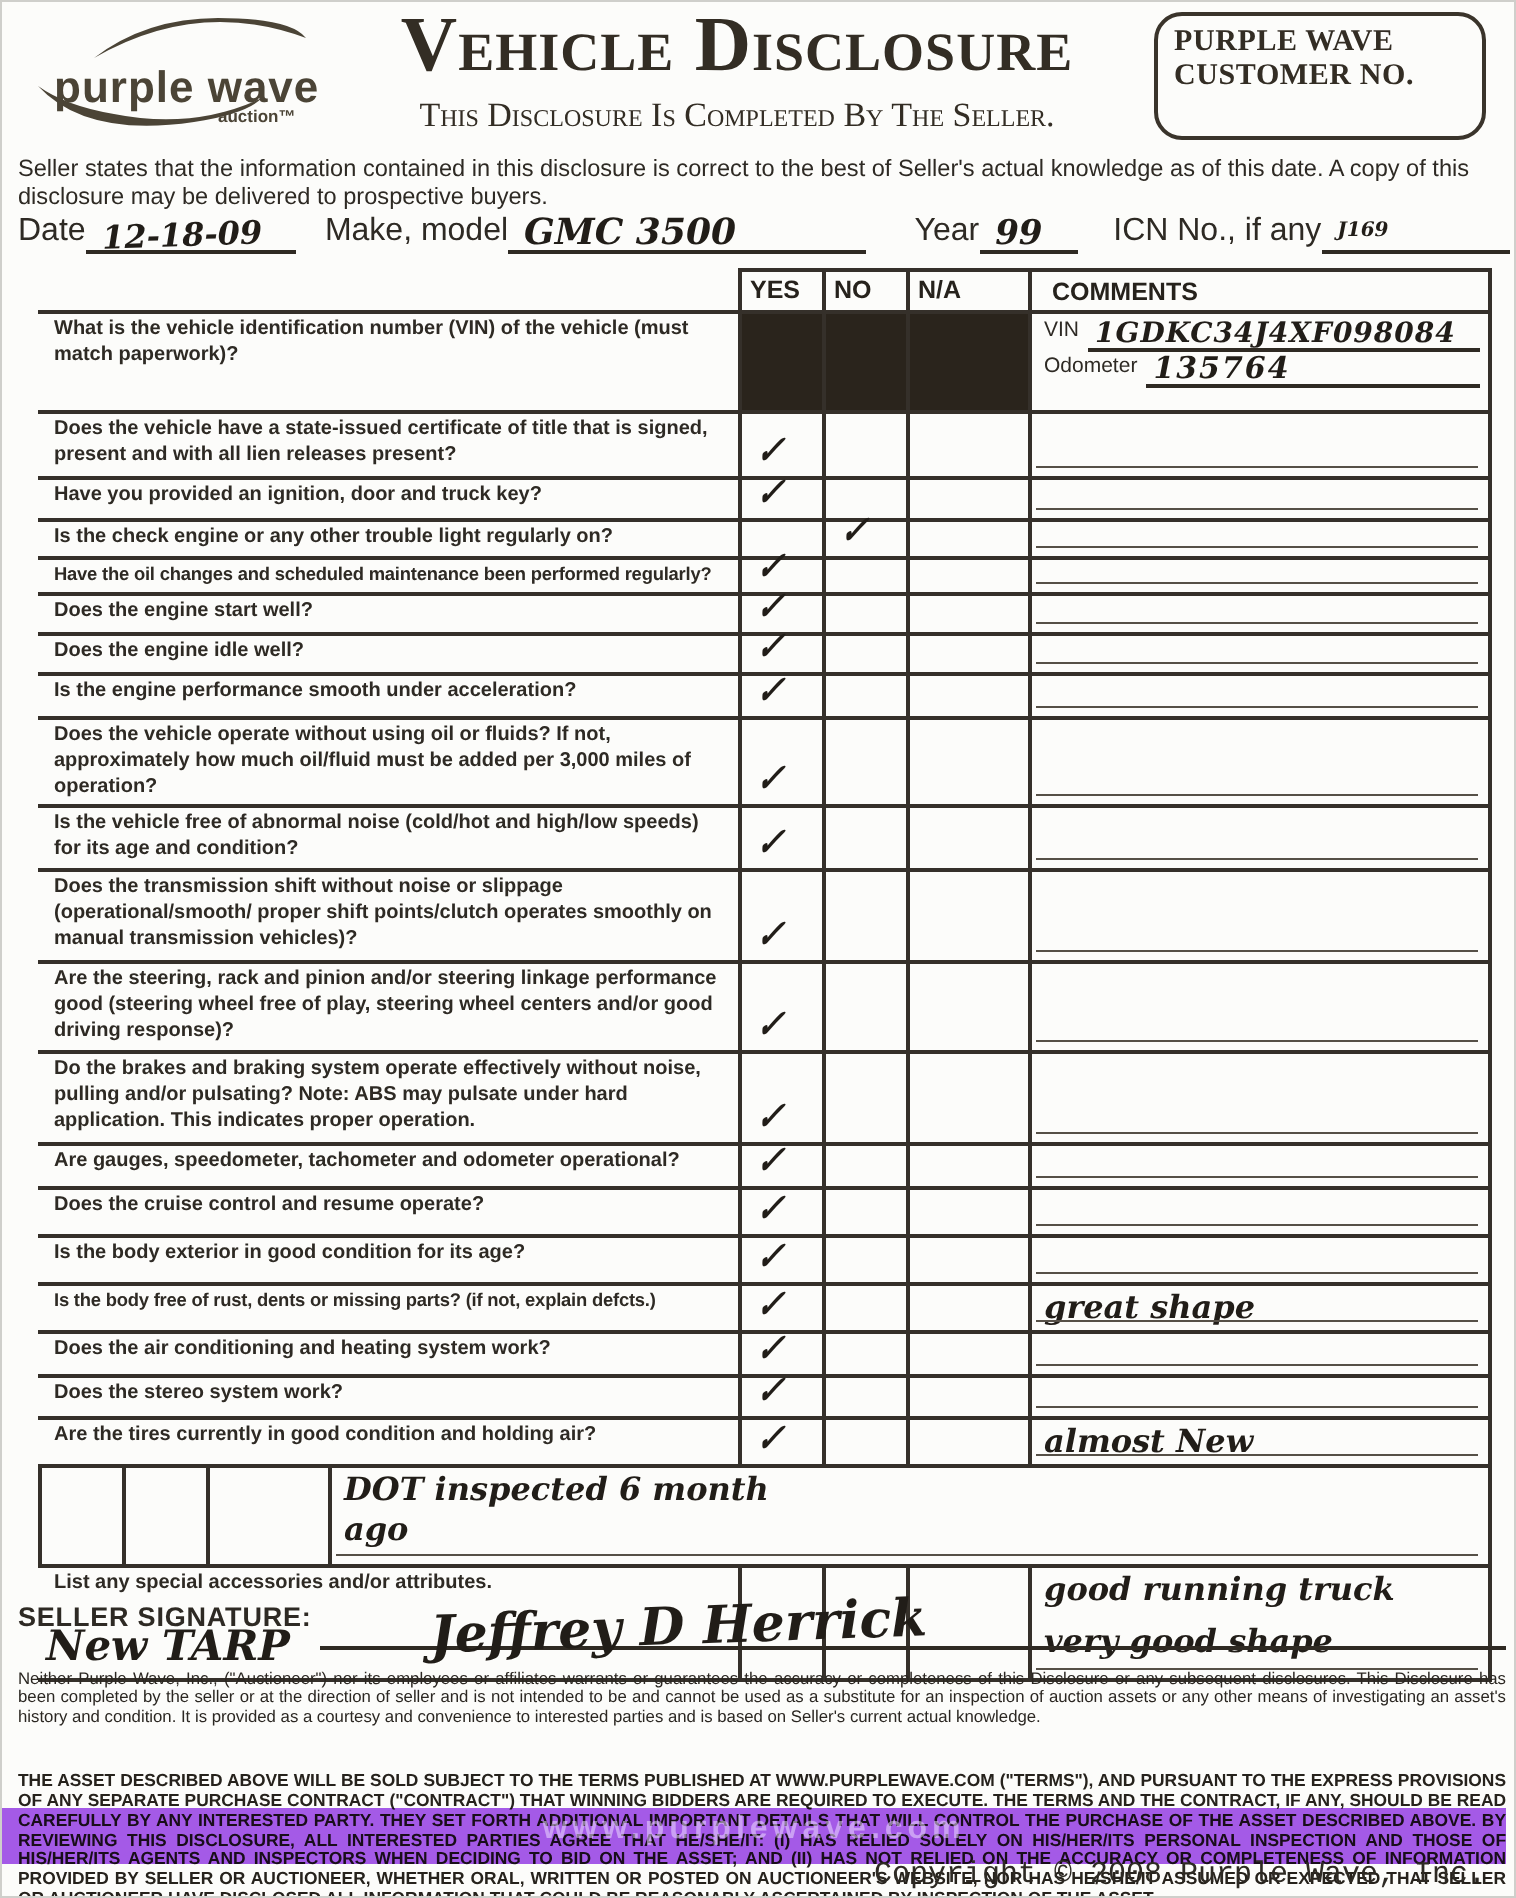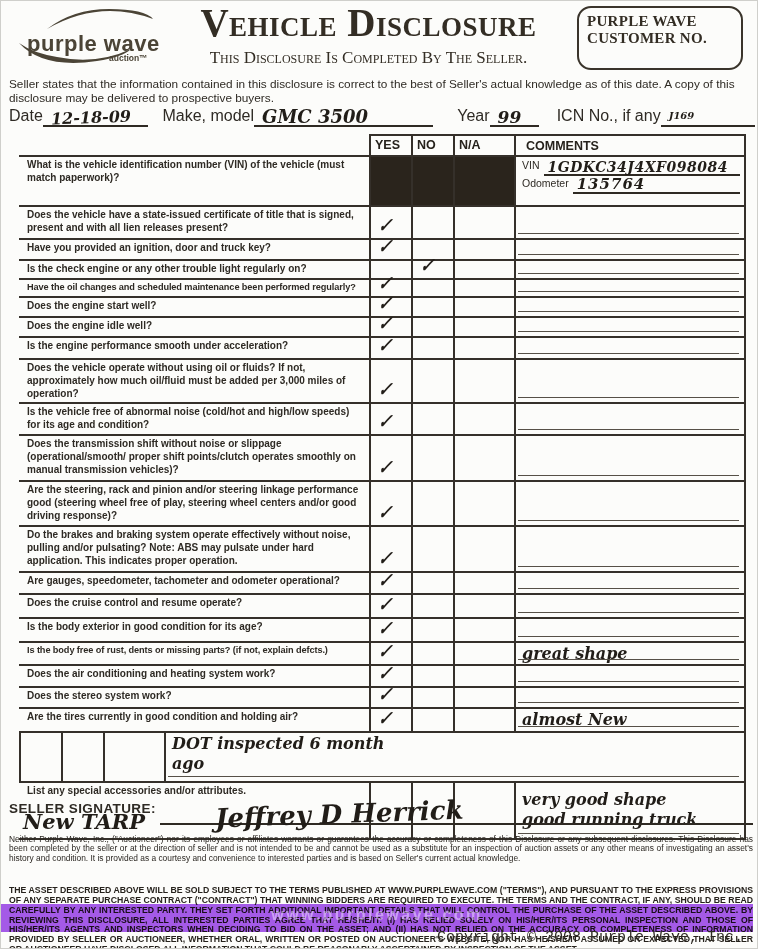--- a/index.html
+++ b/index.html
@@ -370,22 +370,22 @@
 
     <div class="trow" style="min-height:57px">
       <div class="qcell">
         <span>List any special accessories and/or attributes.</span>
         <span class="hw hw-note note-hw">New TARP</span>
       </div>
       <div class="acell"></div>
       <div class="acell"></div>
       <div class="acell na"></div>
       <div class="ccell lined">
+        <div class="hw hw-big">good running truck</div>
         <div class="hw hw-big" style="margin-top:6px">very good shape</div>
-        <div class="hw hw-big">good running truck</div>
       </div>
     </div>
 
   </div>
 
   <div class="footer">
     <div class="sigrow">
       <span class="siglabel">SELLER SIGNATURE:</span>
       <span class="sigline">
         <span class="hw signature">Jeffrey D Herrick</span>

